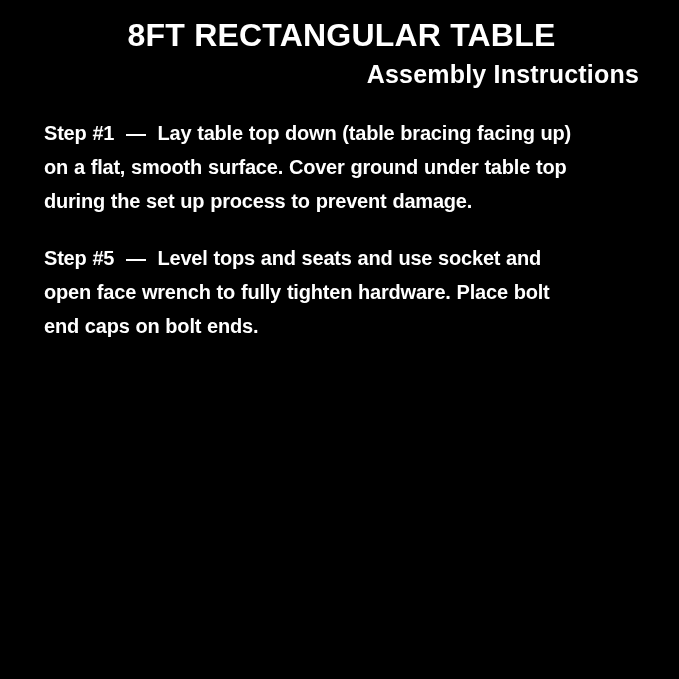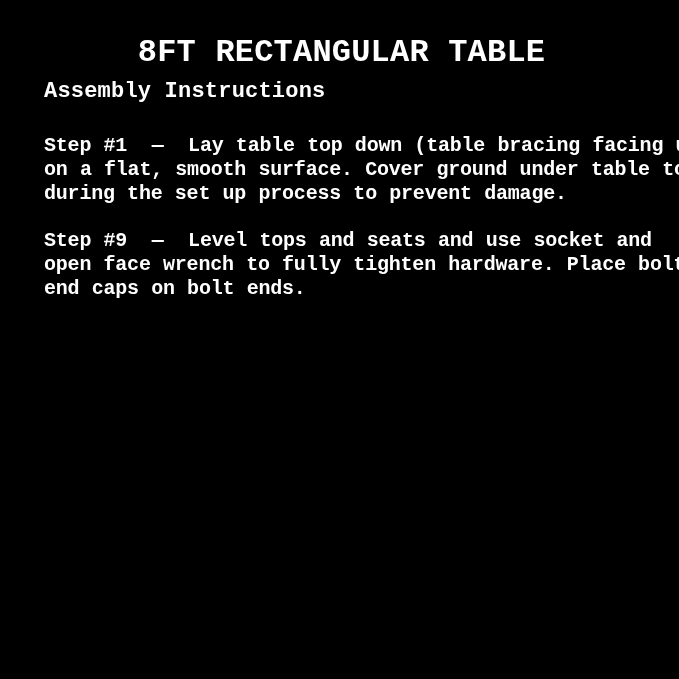--- a/index.html
+++ b/index.html
@@ -6,62 +6,62 @@
     margin: 0;
     padding: 0;
     background: #000000;
   }
   .poster {
     position: relative;
     width: 679px;
     height: 495px;
     background: #000000;
     color: #ffffff;
-    font-family: Liberation Mono, monospace;
+    font-family: Liberation Sans, sans-serif;
     font-weight: 700;
     box-sizing: border-box;
-    padding: 34px 40px 0 44px;
+    padding: 16px 40px 0 44px;
     overflow: hidden;
   }
   .title {
     margin: 0;
     font-size: 32px;
     line-height: 38px;
     text-align: center;
     letter-spacing: 0.2px;
     white-space: pre;
   }
   .subtitle {
     margin: 5px 0 0 0;
-    font-size: 22px;
+    font-size: 25px;
     line-height: 30px;
-    text-align: left;
+    text-align: right;
     letter-spacing: 0.2px;
     white-space: pre;
   }
   .steps {
     margin-top: 27px;
   }
   .step {
     margin: 0 0 23px 0;
     font-size: 20px;
-    line-height: 24px;
+    line-height: 34px;
     letter-spacing: -0.2px;
     word-spacing: 0.5px;
     white-space: pre; 
   }
 </style>
 </head>
 <body>
 
 <div class="poster">
   <h1 class="title">8FT RECTANGULAR TABLE</h1>
   <h2 class="subtitle">Assembly Instructions</h2>
 
   <div class="steps">
     <p class="step">Step #1  —  Lay table top down (table bracing facing up)
 on a flat, smooth surface. Cover ground under table top
 during the set up process to prevent damage.</p>
-    <p class="step">Step #9  —  Level tops and seats and use socket and
+    <p class="step">Step #5  —  Level tops and seats and use socket and
 open face wrench to fully tighten hardware. Place bolt
 end caps on bolt ends.</p>
   </div>
 </div>
 
 </body></html>

